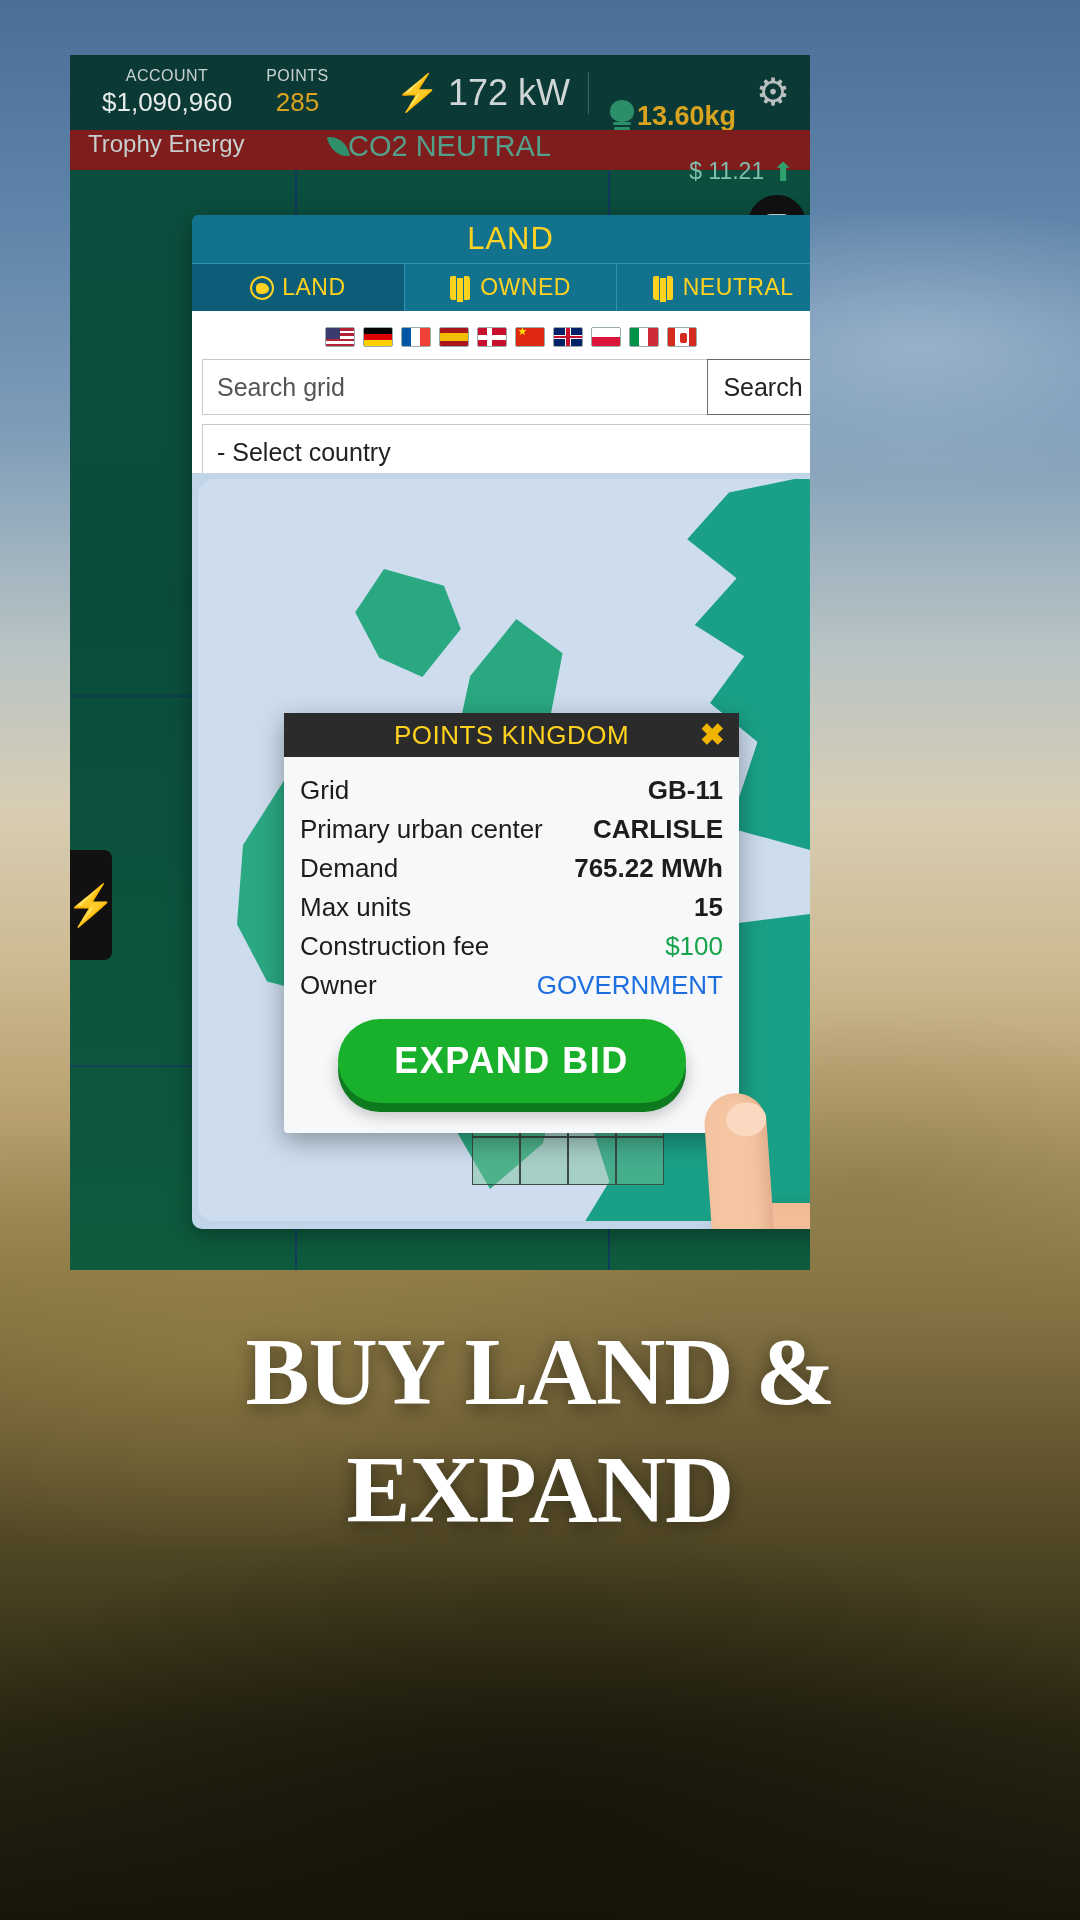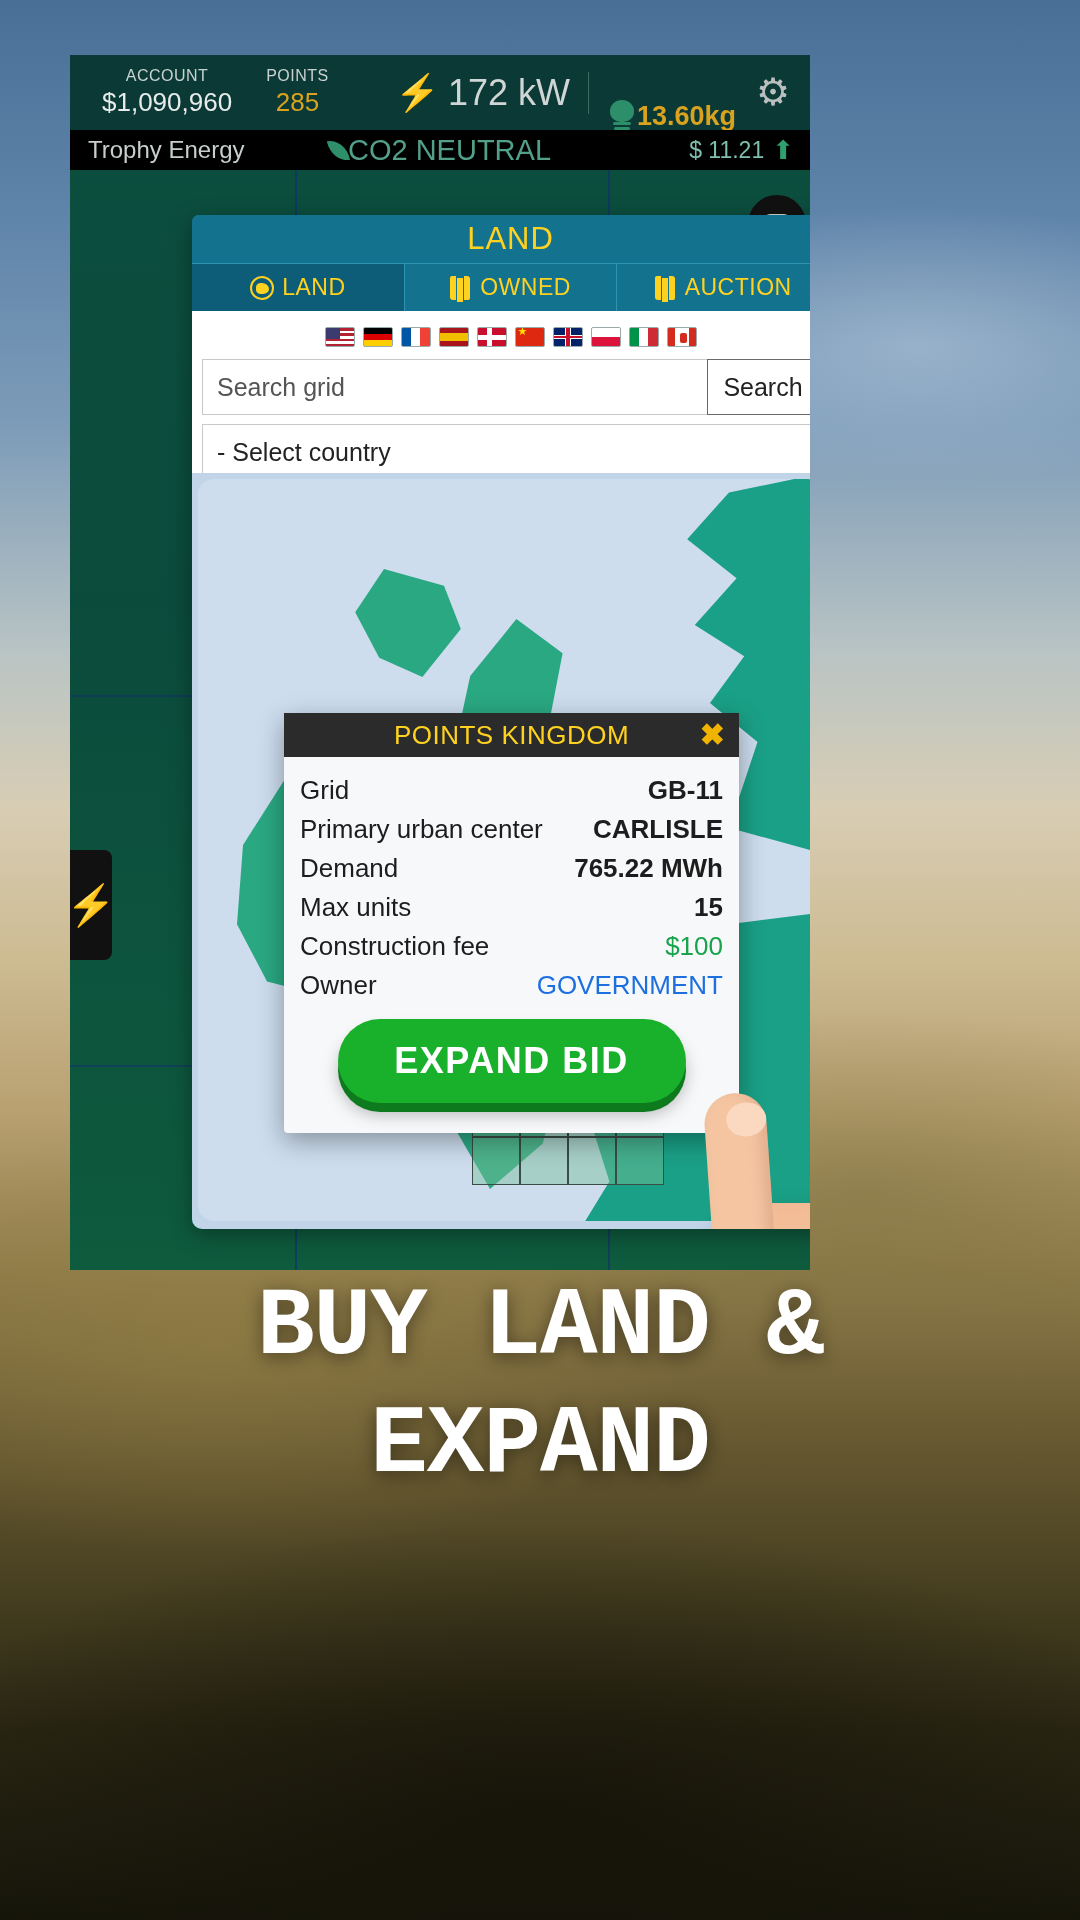--- a/index.html
+++ b/index.html
@@ -95,21 +95,21 @@
   .tree-ico .l3 { top:32px; width:12px; left:9px; }
   .co2-txt { font-size:27px; color:#d9a320; font-weight:700; }
   .gear {
     width:36px; height:36px; color:#b9bfbe; font-size:38px; line-height:34px;
     margin-left:4px;
   }
 
   
   #subhud {
     position:absolute; left:0; top:75px; width:100%; height:40px;
-    background:#000000; display:flex; align-items:center;
+    background:#7f1d1d; display:flex; align-items:flex-start;flex-direction:column;
   }
   #company { margin-left:18px; font-size:24px; color:#c7cfce; }
   #co2neutral {
     position:absolute; left:50%; transform:translateX(-50%);
     display:flex; align-items:center; 
     font-size:29px; color:#53a08a;
   }
   .leaf {
     width:19px; height:23px; background:#2f8f6b;
     border-radius:0 100% 0 100%; transform:rotate(-12deg);
@@ -331,23 +331,23 @@
     box-shadow:inset -7px -6px 14px rgba(190,130,100,.35);
     transform:rotate(-4deg);
   }
   #hand .nail {
     position:absolute; left:22px; top:10px; width:40px; height:34px;
     background:#fbd9c0; border-radius:50%;
   }
 
   
   #tagline {
-    position:absolute; left:0; top:1276px; width:100%;
+    position:absolute; left:0; top:1320px; width:100%;
     text-align:center; color:#fff; z-index:20;
-    font-family:Liberation Mono, monospace; font-weight:700;
+    font-family:Liberation Serif, serif; font-weight:700;
     letter-spacing:-1px; line-height:1.08;
     text-shadow:0 4px 18px rgba(0,0,0,.45);
   }
   #tagline .l1 { font-size:96px; display:block; }
   #tagline .l2 { font-size:96px; display:block; margin-top:14px; }
 </style>
 </head>
 <body>
 
 <div id="bg"></div>
@@ -442,21 +442,21 @@
             <i></i>
           </span>
         <span>OWNED</span>
       </div>
       <div class="tab">
         <span class="map-ico">
             <i></i>
             <i></i>
             <i></i>
           </span>
-        <span>AUCTION</span>
+        <span>NEUTRAL</span>
       </div>
     </div>
 
     <div id="searcharea">
       <div id="flags">
         <span class="flag f-us"></span>
         <span class="flag f-de"></span>
         <span class="flag f-fr"></span>
         <span class="flag f-es"></span>
         <span class="flag f-dk"></span>

